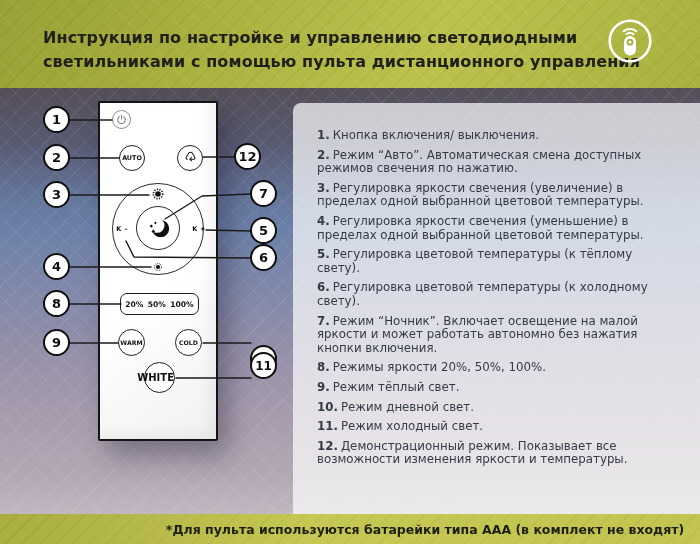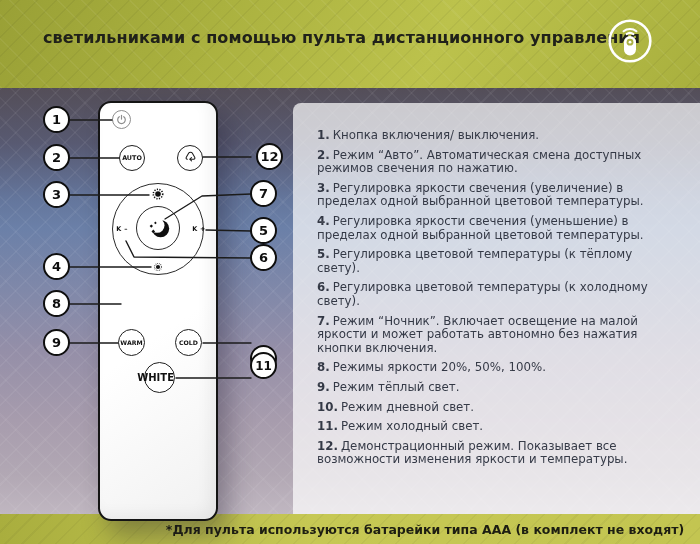--- a/index.html
+++ b/index.html
@@ -35,23 +35,23 @@
       repeating-linear-gradient(45deg,rgba(255,255,255,0.045) 0 1.5px,transparent 1.5px 14px);}
 
   
   .info-panel{position:absolute;left:293px;top:15px;right:0;bottom:0;z-index:1;
     background:var(--panel_bg);border-radius:8px 0 0 0;
     padding:26px 38px 0 24px;color:var(--body_text);}
   .info-panel p{font-size:11.8px;line-height:13.6px;margin:0 0 6px 0;}
   .info-panel b{font-weight:700;margin-right:3px;}
 
   
-  .remote{position:absolute;left:98px;top:101px;width:120px;height:420px;z-index:3;
+  .remote{position:absolute;left:98px;top:101px;width:120px;height:340px;z-index:3;
     background:linear-gradient(145deg,#ffffff 55%,#f1f1f1 100%);
-    border:2px solid #141414;border-radius:13px;
+    border:2px solid #141414;border-radius:2px;
     box-shadow:10px 14px 26px rgba(25,20,40,0.35), inset -7px -5px 14px rgba(0,0,0,0.05);}
   .btn{position:absolute;border:1.2px solid #1f1f1f;border-radius:50%;background:#fff;
     display:flex;align-items:center;justify-content:center;color:#111;font-weight:700;}
   .ring{position:absolute;border:1.1px solid #2b2b2b;border-radius:50%;}
   .icon-abs{position:absolute;display:flex;align-items:center;justify-content:center;}
   .klabel{position:absolute;width:20px;height:10px;display:flex;align-items:center;justify-content:center;
     font-size:6.5px;font-weight:700;color:#111;letter-spacing:0.3px;}
   .pct-box{position:absolute;left:20px;top:190px;width:79px;height:22px;border:1.3px solid #1f1f1f;
     border-radius:7px;display:flex;align-items:center;justify-content:space-evenly;
     font-size:7.6px;font-weight:700;color:#111;}
@@ -71,20 +71,21 @@
     background:repeating-linear-gradient(135deg,rgba(0,0,0,0.04) 0 1.5px,transparent 1.5px 12px);}
   .footer-note{font-size:12.5px;font-weight:700;color:#1d1e12;}
 </style>
 </head>
 <body>
 
 <div class="page">
 
   <header class="header">
     <div class="header-title">
+      <div>Инструкция по настройке и управлению светодиодными</div>
       <div>светильниками с помощью пульта дистанционного управления</div>
     </div>
     <div class="header-icon">
       <svg width="46" height="46" viewBox="0 0 46 46">
         <circle cx="23" cy="23" r="20.3" fill="none" stroke="#fff" stroke-width="2.6"></circle>
         <path d="M16.6 13.2 a9 7.5 0 0 1 12.8 0" fill="none" stroke="#fff" stroke-width="2.1" stroke-linecap="round"></path>
         <path d="M19.6 16.2 a5 4.2 0 0 1 6.8 0" fill="none" stroke="#fff" stroke-width="2.1" stroke-linecap="round"></path>
         <rect x="17" y="18" width="12" height="19.5" rx="6" fill="#fff"></rect>
         <circle cx="23" cy="24.2" r="3.4" fill="#a9b040"></circle>
         <circle cx="23" cy="24.2" r="1.4" fill="#fff"></circle>
@@ -153,20 +154,25 @@
     </div>
     <div class="icon-abs" style="left:53px;top:159px;width:10px;height:10px;">
       <svg width="10" height="10" viewBox="0 0 20 20">
         <circle cx="10" cy="10" r="4.2" fill="#151515"></circle>
         <circle cx="10" cy="10" r="7" fill="none" stroke="#2a2a2a" stroke-width="2.2" stroke-dasharray="1.4 2"></circle>
       </svg>
     </div>
     <div class="klabel" style="left:12px;top:121px;">K –</div>
     <div class="klabel" style="left:89px;top:121px;">K +</div>
 
+    <div class="pct-box">
+      <span>20%</span>
+      <span>50%</span>
+      <span>100%</span>
+    </div>
 
     <div class="btn" style="left:18px;top:226px;width:27px;height:27px;font-size:6.2px;">
       <span>WARM</span>
     </div>
     <div class="btn" style="left:75px;top:226px;width:27px;height:27px;font-size:6.2px;">
       <span>COLD</span>
     </div>
     <div class="btn" style="left:44px;top:259px;width:31px;height:31px;font-size:10px;justify-content:flex-end;">
       <span>WHITE</span>
     </div>
@@ -188,21 +194,21 @@
       <path d="M176 378 H251"></path>
     </g>
   </svg>
 
   <div class="callout" style="left:43px;top:106px;">1</div>
   <div class="callout" style="left:43px;top:144px;">2</div>
   <div class="callout" style="left:43px;top:181px;">3</div>
   <div class="callout" style="left:43px;top:253px;">4</div>
   <div class="callout" style="left:43px;top:290px;">8</div>
   <div class="callout" style="left:43px;top:329px;">9</div>
-  <div class="callout" style="left:256px;top:143px;">12</div>
+  <div class="callout" style="left:234px;top:143px;">12</div>
   <div class="callout" style="left:250px;top:180px;">7</div>
   <div class="callout" style="left:250px;top:217px;">5</div>
   <div class="callout" style="left:250px;top:244px;">6</div>
   <div class="callout wide" style="left:250px;top:329px;margin-top:16px;">10</div>
   <div class="callout wide" style="left:250px;top:352px;">11</div>
 
   <footer class="footer">
     <div class="footer-note">*Для пульта используются батарейки типа AAA (в комплект не входят)</div>
   </footer>
 

